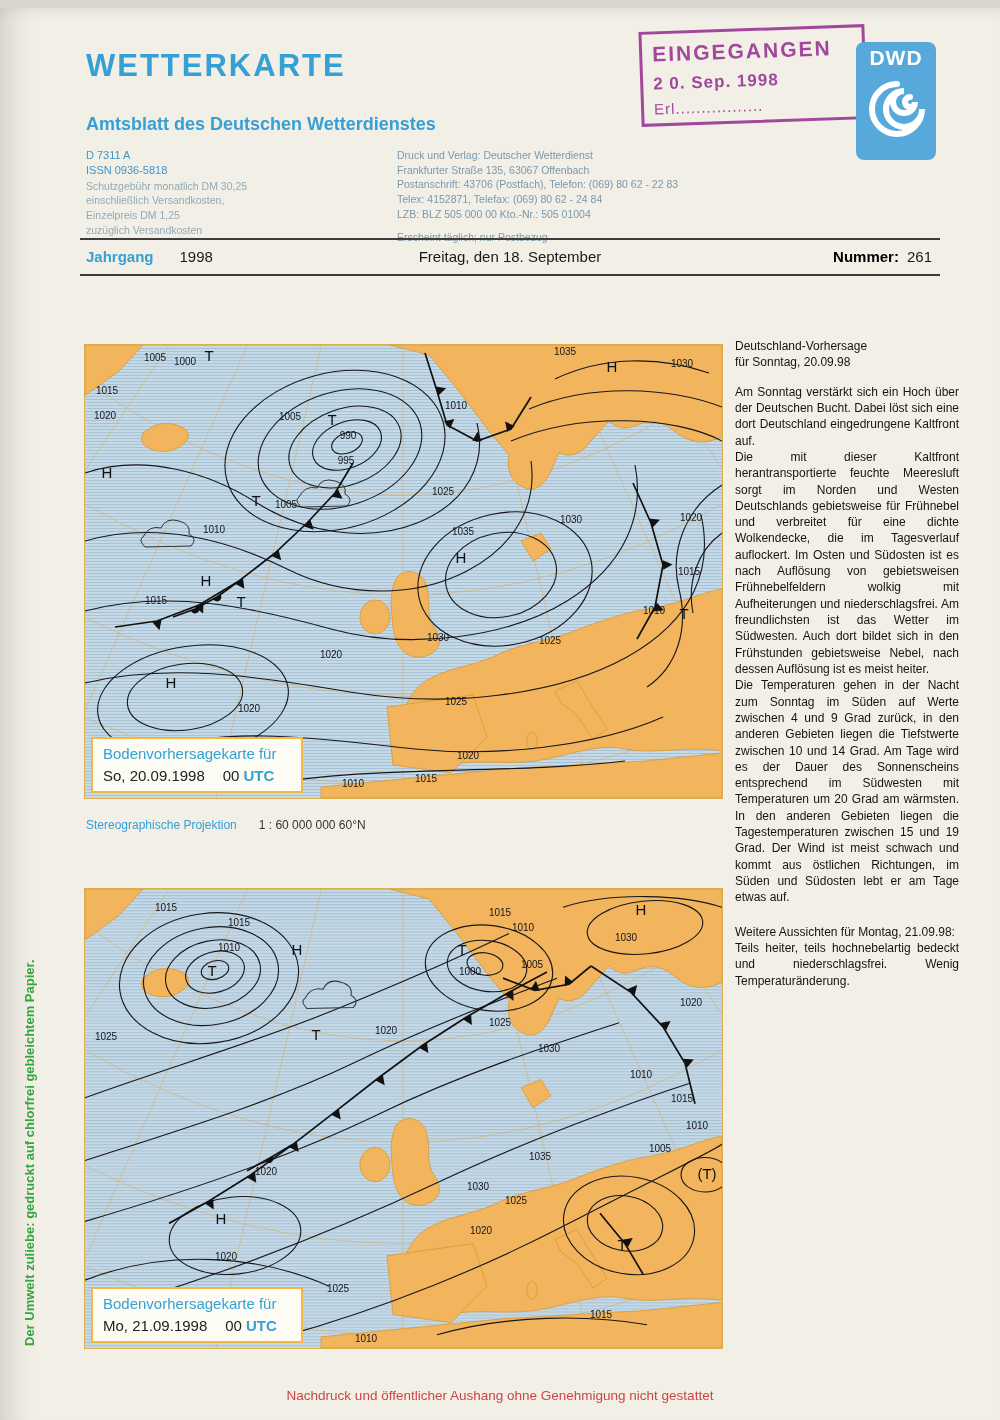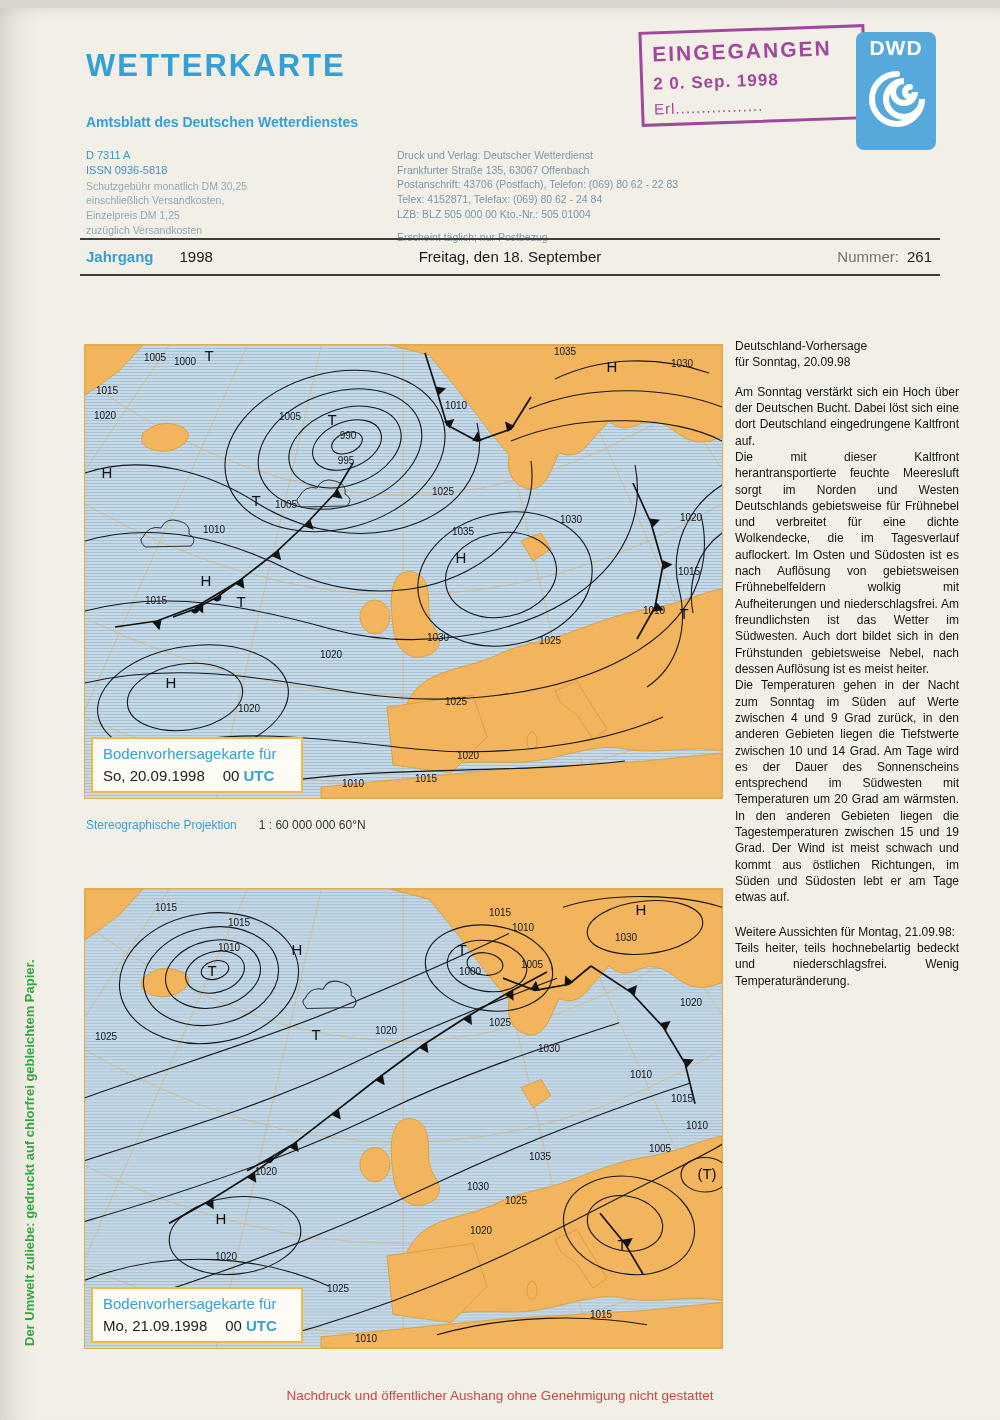--- a/index.html
+++ b/index.html
@@ -5,46 +5,46 @@
   html,body{margin:0;padding:0;background:#d9d7cd;}
   .page{
     position:relative;width:1000px;height:1420px;margin:8px auto;
     background:#f1efe6;overflow:hidden;
     font-family:"Liberation Sans",sans-serif;color:#1a1a1a;
     box-shadow:inset 28px 0 34px -24px rgba(0,0,0,.18), inset 0 14px 20px -16px rgba(0,0,0,.10);
   }
   
   .masthead-title{position:absolute;left:86px;top:40px;font-size:31px;font-weight:bold;
     letter-spacing:2px;color:#35a0d6;margin:0;}
-  .masthead-subtitle{position:absolute;left:86px;top:106px;font-size:14px;font-weight:bold;
+  .masthead-subtitle{position:absolute;left:86px;top:106px;font-size:18px;font-weight:bold;
     color:#35a0d6;margin:0;}
   .info-left{position:absolute;left:86px;top:140px;width:250px;font-size:10.5px;line-height:1.4;}
   .code-line{color:#3f96c8;font-weight:normal;font-size:11px;}
   .price-line{color:#92aab8;}
   .info-mid{position:absolute;left:397px;top:140px;width:330px;font-size:10.5px;line-height:1.4;color:#7d98ab;}
   .pub-line{color:#7d98ab;}
   .pub-note{margin-top:9px;color:#7d98ab;}
   
   .stamp{position:absolute;left:640px;top:20px;width:200px;padding:8px 10px 6px 10px;
     border:3px solid #9c3a96;color:#9c3a96;transform:rotate(-2deg);opacity:.92;}
   .stamp-l1{font-size:21px;font-weight:bold;letter-spacing:2px;}
   .stamp-l2{font-size:17px;font-weight:bold;margin-top:8px;letter-spacing:1px;}
   .stamp-l3{font-size:15px;margin-top:6px;letter-spacing:1px;}
   
-  .dwd-logo{position:absolute;left:856px;top:24px;width:80px;height:118px;background:#57a9db;
+  .dwd-logo{position:absolute;left:856px;top:34px;width:80px;height:118px;background:#57a9db;
     border-radius:8px;text-align:center;}
   .dwd-text{color:#fff;font-weight:bold;font-size:21px;letter-spacing:1px;padding-top:4px;}
   
   .issue-bar{position:absolute;left:80px;top:230px;width:860px;height:34px;
     border-top:2px solid #3c3c3c;border-bottom:2px solid #3c3c3c;}
   .issue-left{position:absolute;left:6px;top:8px;font-size:15px;}
   .issue-left .lbl{color:#35a0d6;font-weight:bold;margin-right:26px;}
   .issue-date{position:absolute;left:0;right:0;top:8px;text-align:center;font-size:15px;color:#1a1a1a;}
   .issue-right{position:absolute;right:8px;top:8px;font-size:15px;}
-  .issue-right .lbl{color:#737373;font-weight:normal;margin-right:8px;}
+  .issue-right .lbl{color:#000000;font-weight:bold;margin-right:8px;}
   
   .eco-note{position:absolute;left:22px;top:1338px;width:478px;
     transform:rotate(-90deg);transform-origin:left top;
     color:#33a63e;font-weight:bold;font-size:13px;}
   
   .map-block{position:absolute;width:637px;overflow:hidden;background:#c6d9e6;
     outline:1px solid #dcae4c;}
   .map-1{left:85px;top:337px;height:453px;}
   .map-2{left:85px;top:881px;height:459px;}
   .map-block svg{position:absolute;left:0;top:0;}

